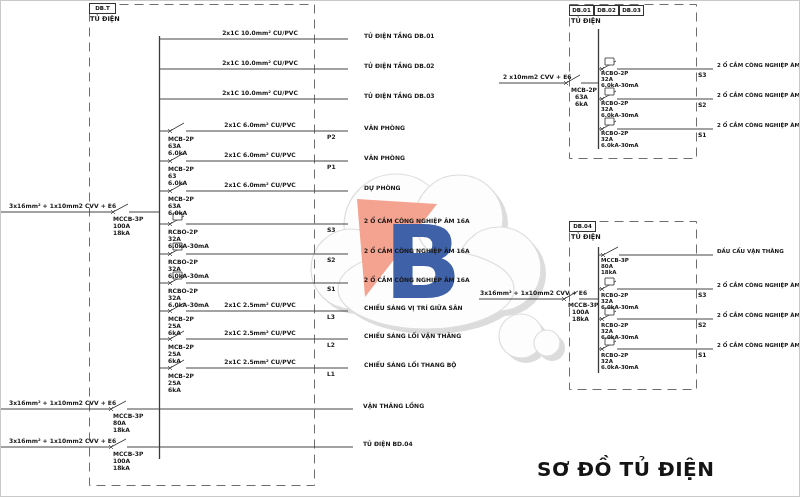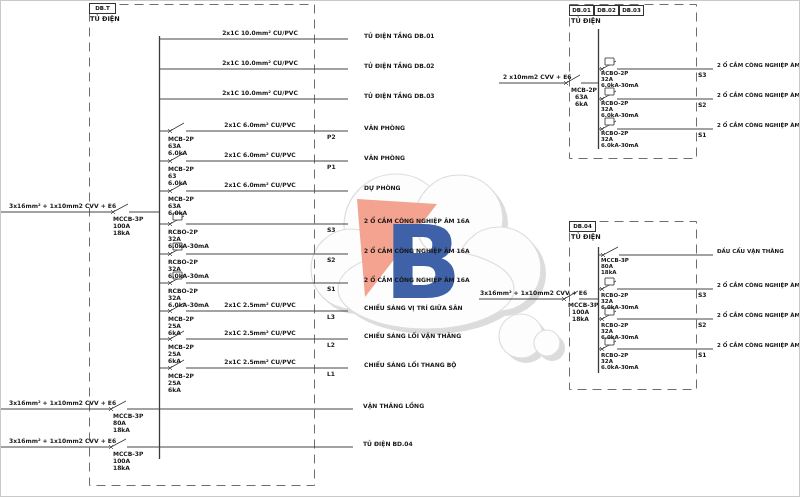--- a/index.html
+++ b/index.html
@@ -231,14 +231,15 @@
 <i class="L f5" style="left:600px;top:334px">6.0kA-30mA</i>
 <i class="L" style="left:697px;top:321px">S2</i>
 <i class="L f5" style="left:716px;top:312px">2 Ổ CẮM CÔNG NGHIỆP ÂM 16A</i>
 
 <i class="L f5" style="left:600px;top:352px">RCBO-2P</i>
 <i class="L f5" style="left:600px;top:358px">32A</i>
 <i class="L f5" style="left:600px;top:364px">6.0kA-30mA</i>
 <i class="L" style="left:697px;top:351px">S1</i>
 <i class="L f5" style="left:716px;top:342px">2 Ổ CẮM CÔNG NGHIỆP ÂM 16A</i>
 
+<div class="title">SƠ ĐỒ TỦ ĐIỆN</div>
 
 </div>
 
 </body></html>

